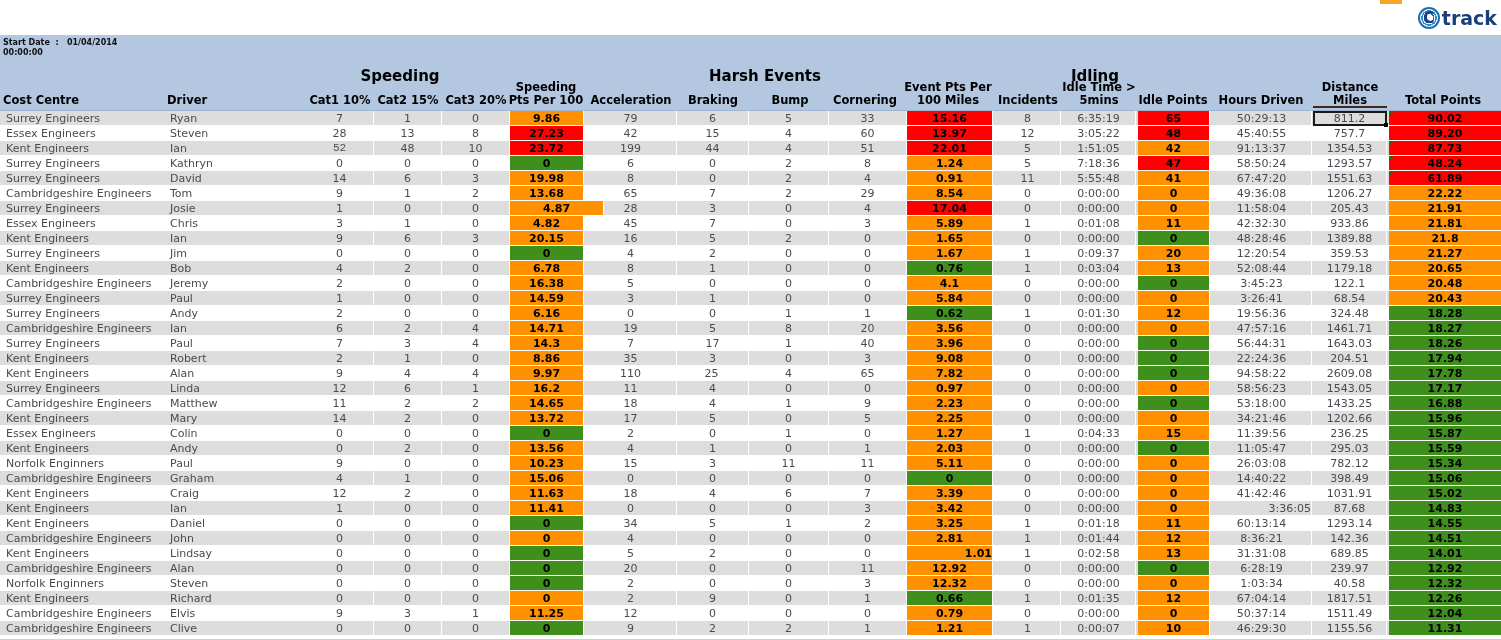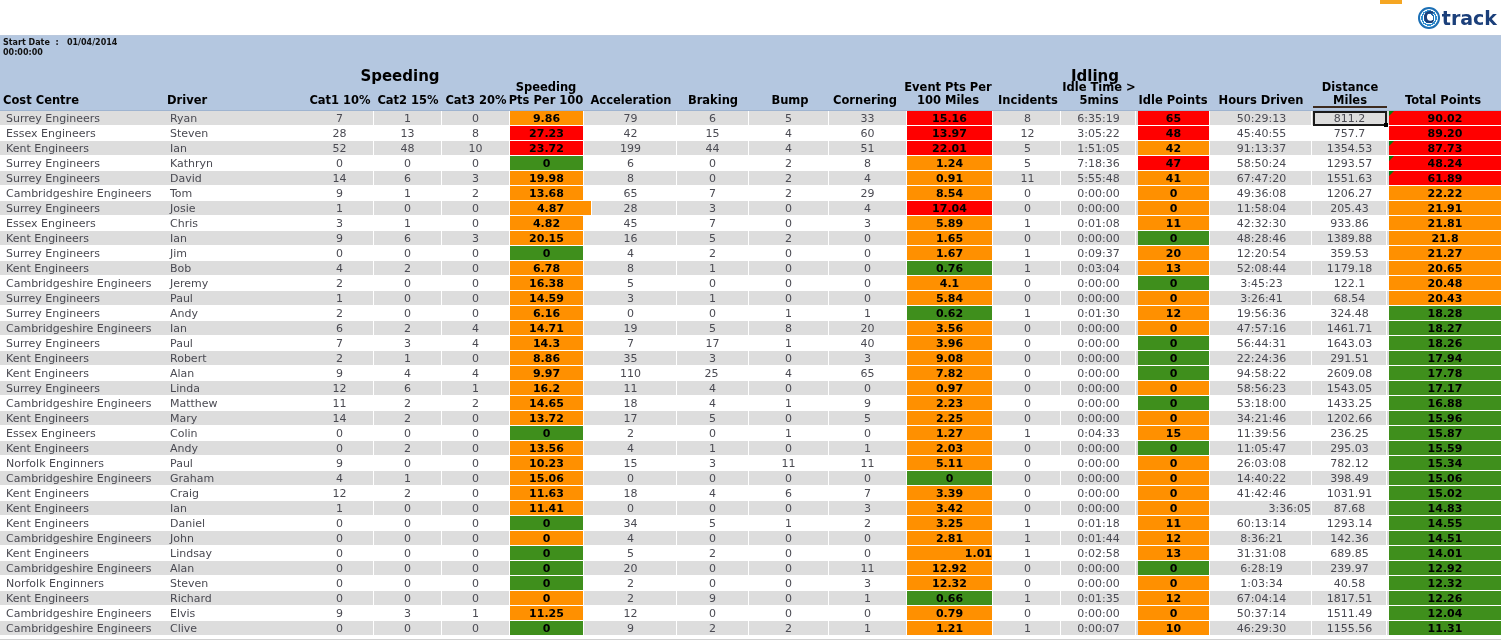--- a/index.html
+++ b/index.html
@@ -115,20 +115,21 @@
     </span>
     <span id="logo-text">track</span>
   </div>
 </div>
 
 <div id="headband">
   <div id="startdate">Start Date  :   01/04/2014
 00:00:00</div>
 
   <div class="grouphdr" style="left:300px;width:200px;">Speeding</div>
+  <div class="grouphdr" style="left:650px;width:230px;">Harsh Events</div>
   <div class="grouphdr" style="left:1000px;width:190px;">Idling</div>
 
   <div class="colhdr left" style="left:3px;width:160px;">Cost Centre</div>
   <div class="colhdr left" style="left:167px;width:120px;">Driver</div>
   <div class="colhdr" style="left:306px;width:68px;">Cat1
 10%</div>
   <div class="colhdr" style="left:374px;width:68px;">Cat2
 15%</div>
   <div class="colhdr" style="left:442px;width:68px;">Cat3
 20%</div>
@@ -188,21 +189,21 @@
       <div class="cell c vline" style="left: 1062px; width: 74px;">3:05:22</div>
       <div class="cell hl red" style="left: 1138px; width: 72px;">48</div>
       <div class="cell c vline" style="left: 1212px; width: 100px;">45:40:55</div>
       <div class="cell c vline" style="left: 1313px; width: 74px;">757.7</div>
       <div class="cell tp red" style="left: 1389px; width: 112px;">89.20</div>
       <div class="sep"></div>
     </div>
     <div class="row odd">
       <div class="cell l" style="left: 3px; width: 162px; padding-left: 3px;">Kent Engineers</div>
       <div class="cell l" style="left: 167px; width: 135px; padding-left: 3px;">Ian</div>
-      <div class="cell c vline" style="left: 306px; width: 68px;">52</div>
+      <div class="cell c vline" style="left: 306px; width: 68px; font-family: Liberation Mono, monospace;">52</div>
       <div class="cell c vline" style="left: 374px; width: 68px;">48</div>
       <div class="cell c vline" style="left: 442px; width: 68px;">10</div>
       <div class="cell hl red" style="left: 510px; width: 74px;">23.72</div>
       <div class="cell c vline" style="left: 585px; width: 92px;">199</div>
       <div class="cell c vline" style="left: 677px; width: 72px;">44</div>
       <div class="cell c vline" style="left: 749px; width: 80px;">4</div>
       <div class="cell c vline" style="left: 829px; width: 78px;">51</div>
       <div class="cell hl red" style="left: 907px; width: 86px;">22.01</div>
       <div class="cell c vline" style="left: 995px; width: 66px;">5</div>
       <div class="cell c vline" style="left: 1062px; width: 74px;">1:51:05</div>
@@ -271,21 +272,21 @@
       <div class="cell c vline" style="left: 1313px; width: 74px;">1206.27</div>
       <div class="cell tp orange" style="left: 1389px; width: 112px;">22.22</div>
       <div class="sep"></div>
     </div>
     <div class="row odd">
       <div class="cell l" style="left: 3px; width: 162px; padding-left: 3px;">Surrey Engineers</div>
       <div class="cell l" style="left: 167px; width: 135px; padding-left: 3px;">Josie</div>
       <div class="cell c vline" style="left: 306px; width: 68px;">1</div>
       <div class="cell c vline" style="left: 374px; width: 68px;">0</div>
       <div class="cell c vline" style="left: 442px; width: 68px;">0</div>
-      <div class="cell hl orange" style="left: 510px; width: 82px;">4.87</div>
+      <div class="cell hl orange" style="left: 510px; width: 94px;">4.87</div>
       <div class="cell c vline" style="left: 585px; width: 92px;">28</div>
       <div class="cell c vline" style="left: 677px; width: 72px;">3</div>
       <div class="cell c vline" style="left: 749px; width: 80px;">0</div>
       <div class="cell c vline" style="left: 829px; width: 78px;">4</div>
       <div class="cell hl red" style="left: 907px; width: 86px;">17.04</div>
       <div class="cell c vline" style="left: 995px; width: 66px;">0</div>
       <div class="cell c vline" style="left: 1062px; width: 74px;">0:00:00</div>
       <div class="cell hl orange" style="left: 1138px; width: 72px;">0</div>
       <div class="cell c vline" style="left: 1212px; width: 100px;">11:58:04</div>
       <div class="cell c vline" style="left: 1313px; width: 74px;">205.43</div>
@@ -481,21 +482,21 @@
       <div class="cell hl orange" style="left: 510px; width: 74px;">8.86</div>
       <div class="cell c vline" style="left: 585px; width: 92px;">35</div>
       <div class="cell c vline" style="left: 677px; width: 72px;">3</div>
       <div class="cell c vline" style="left: 749px; width: 80px;">0</div>
       <div class="cell c vline" style="left: 829px; width: 78px;">3</div>
       <div class="cell hl orange" style="left: 907px; width: 86px;">9.08</div>
       <div class="cell c vline" style="left: 995px; width: 66px;">0</div>
       <div class="cell c vline" style="left: 1062px; width: 74px;">0:00:00</div>
       <div class="cell hl green" style="left: 1138px; width: 72px;">0</div>
       <div class="cell c vline" style="left: 1212px; width: 100px;">22:24:36</div>
-      <div class="cell c vline" style="left: 1313px; width: 74px;">291.51</div>
+      <div class="cell c vline" style="left: 1313px; width: 74px;">204.51</div>
       <div class="cell tp green" style="left: 1389px; width: 112px;">17.94</div>
       <div class="sep"></div>
     </div>
     <div class="row even">
       <div class="cell l" style="left: 3px; width: 162px; padding-left: 3px;">Kent Engineers</div>
       <div class="cell l" style="left: 167px; width: 135px; padding-left: 3px;">Alan</div>
       <div class="cell c vline" style="left: 306px; width: 68px;">9</div>
       <div class="cell c vline" style="left: 374px; width: 68px;">4</div>
       <div class="cell c vline" style="left: 442px; width: 68px;">4</div>
       <div class="cell hl orange" style="left: 510px; width: 74px;">9.97</div>

